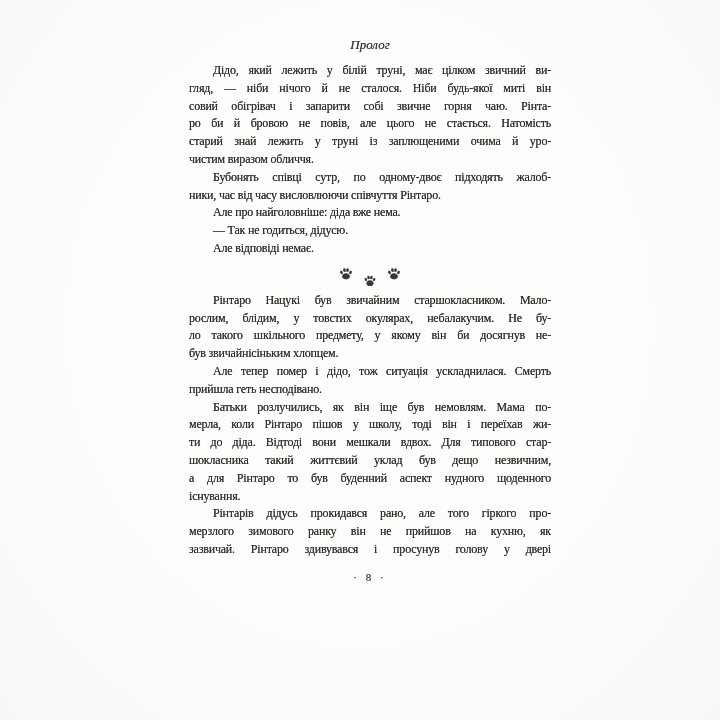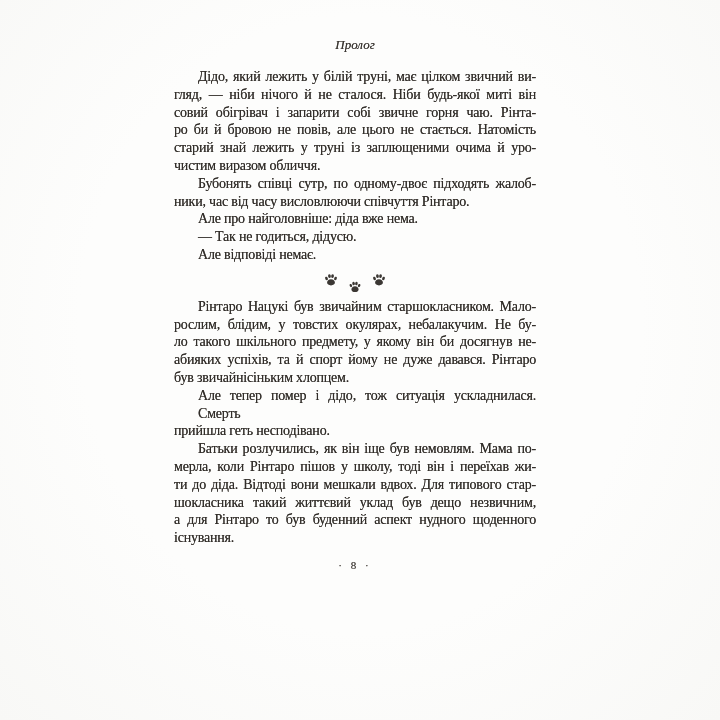--- a/index.html
+++ b/index.html
@@ -15,37 +15,37 @@
   }
   .book-page {
     position: relative;
     width: 720px;
     height: 720px;
     background: radial-gradient(ellipse at 50% 45%, #fdfdfc 55%, #f8f8f6 100%);
     overflow: hidden;
   }
   .text-col {
     position: absolute;
-    left: 174px;
+    left: 189px;
     top: 0;
     width: 362px;
   }
   .chapter-header {
     margin-top: 38px;
     text-align: center;
     font-style: italic;
     font-size: 13px;
     line-height: 14px;
     color: #3a3632;
     text-shadow: 0 0 0.4px rgba(45,40,35,0.75);
   }
   .body-text {
-    margin-top: 16px; 
+    margin-top: 10px; 
     color: #322e2a;
-    font-size: 14px;
+    font-size: 12px;
     letter-spacing: -0.2px;
     text-shadow: 0 0 0.45px rgba(45,40,35,0.8);
   }
   .para {
     margin: 0;
     padding: 0;
   }
   .line {
     line-height: 17.8px;
     text-align: justify;
@@ -142,31 +142,35 @@
       <ellipse cx="16.4" cy="7.8" rx="1.9" ry="2.6" transform="rotate(24 16.4 7.8)"></ellipse>
       <path d="M10 9.0 c 3.3 0 5.6 2.3 5.6 4.7 c 0 2.5 -2.5 4.0 -5.6 4.0 c -3.1 0 -5.6 -1.5 -5.6 -4.0 c 0 -2.4 2.3 -4.7 5.6 -4.7 z"></path>
     </g>
   </svg>
 </span>
         </div>
         <div class="para">
           <div class="line indent">Рінтаро Нацукі був звичайним старшокласником. Мало-</div>
           <div class="line">рослим, блідим, у товстих окулярах, небалакучим. Не бу-</div>
           <div class="line">ло такого шкільного предмету, у якому він би досягнув не-</div>
-          <div class="line">абияких успіхів, та й спорт йому не дуже давався. Рінтаро</div>
           <div class="line endline">був звичайнісіньким хлопцем.</div>
         </div>
         <div class="para">
           <div class="line indent">Але тепер помер і дідо, тож ситуація ускладнилася. Смерть</div>
           <div class="line endline">прийшла геть несподівано.</div>
         </div>
         <div class="para">
           <div class="line indent">Батьки розлучились, як він іще був немовлям. Мама по-</div>
           <div class="line">мерла, коли Рінтаро пішов у школу, тоді він і переїхав жи-</div>
           <div class="line">ти до діда. Відтоді вони мешкали вдвох. Для типового стар-</div>
           <div class="line">шокласника такий життєвий уклад був дещо незвичним,</div>
           <div class="line">а для Рінтаро то був буденний аспект нудного щоденного</div>
           <div class="line endline">існування.</div>
         </div>
+        <div class="para">
+          <div class="line indent">Рінтарів дідусь прокидався рано, але того гіркого про-</div>
+          <div class="line">мерзлого зимового ранку він не прийшов на кухню, як</div>
+          <div class="line">зазвичай. Рінтаро здивувався і просунув голову у двері</div>
+        </div>
       </div>
     <div class="page-number">· 8 ·</div>
   </div>
 </div>
 
 </body></html>

